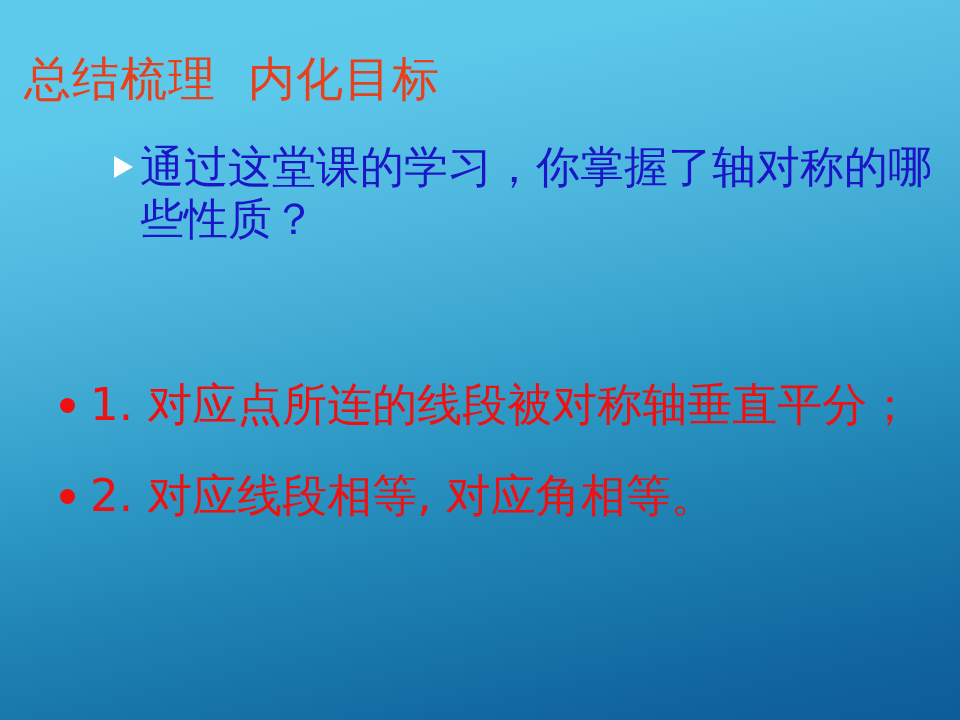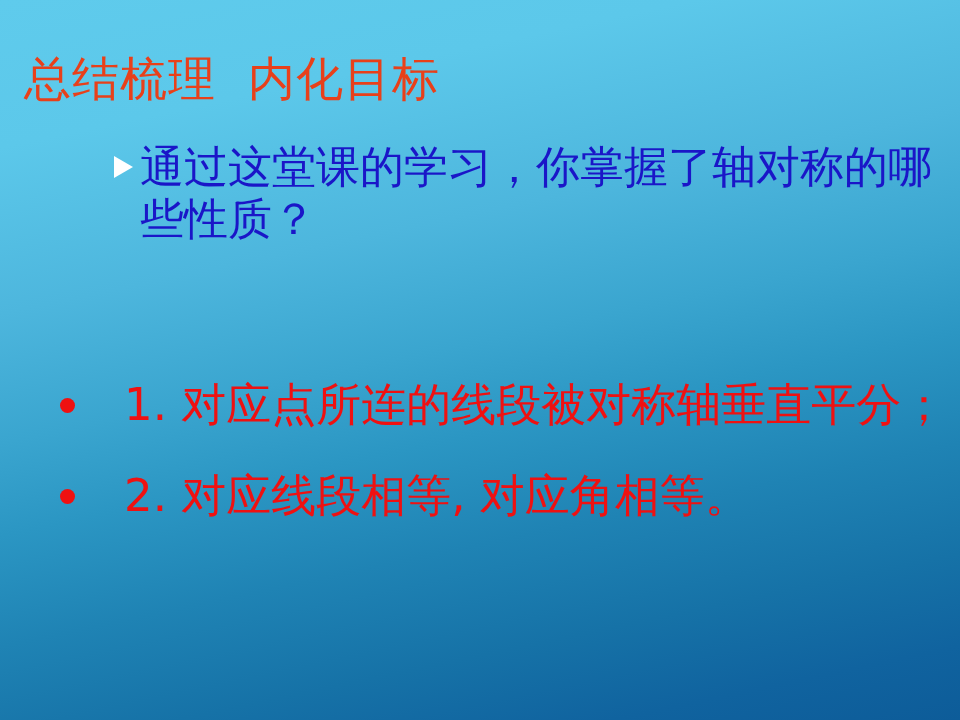--- a/index.html
+++ b/index.html
@@ -81,21 +81,20 @@
     top: 378px;
     width: 890px;
   }
   .property-item {
     display: flex;
     align-items: flex-start;
     color: #ef1111;
     font-size: 45px;
     line-height: 1.22;
     margin-bottom: 36px;
-    gap: 34px;
   }
   .property-item:last-child {
     margin-bottom: 0;
     align-items: flex-end;
   }
   .property-bullet {
     flex: 0 0 auto;
     width: 30px;
     display: flex;
     align-items: center;

